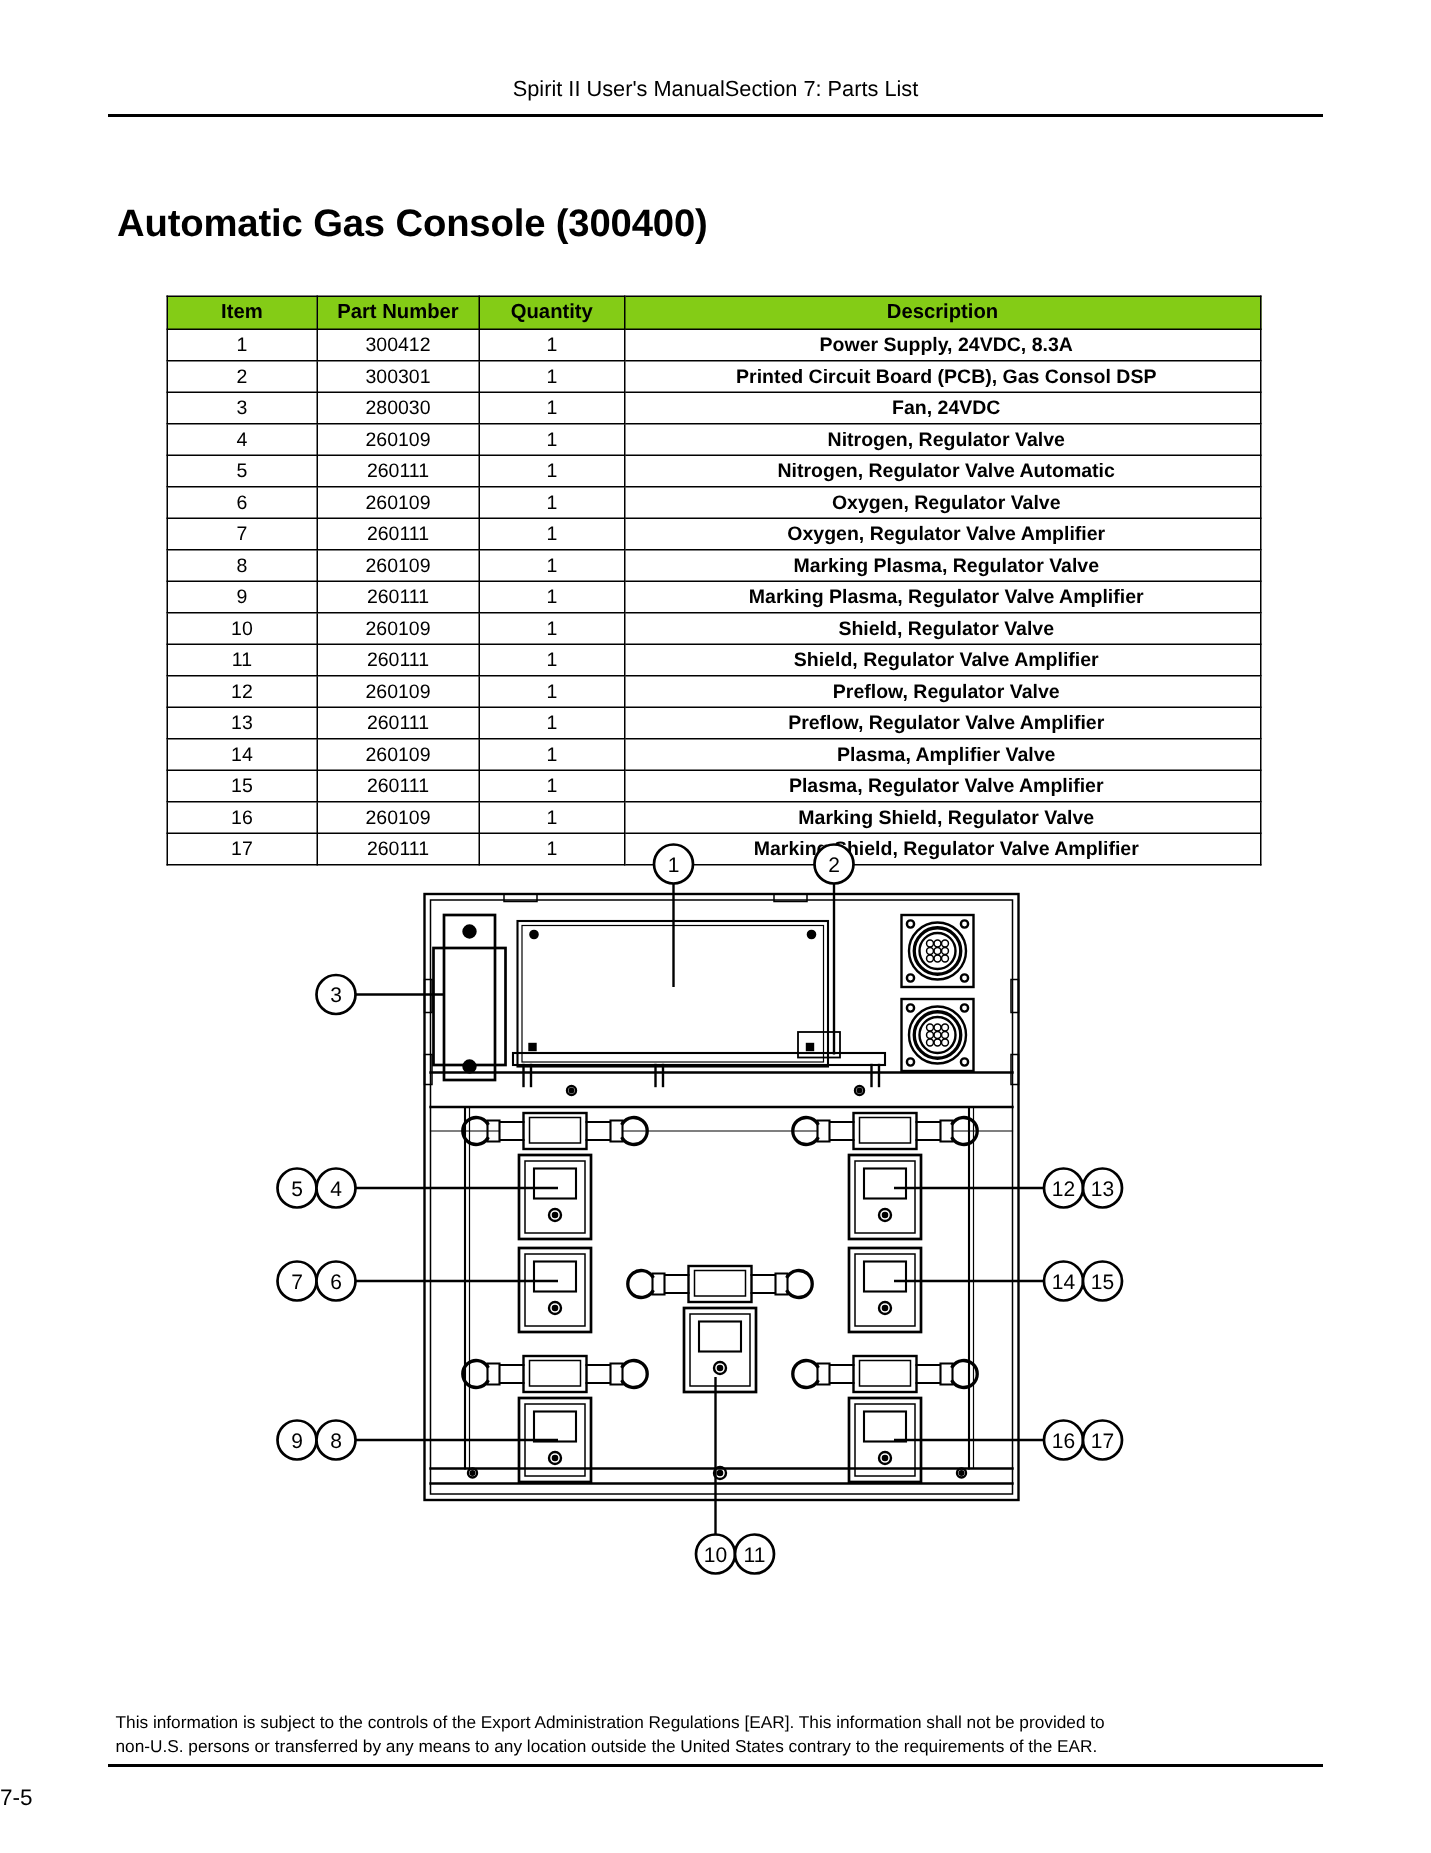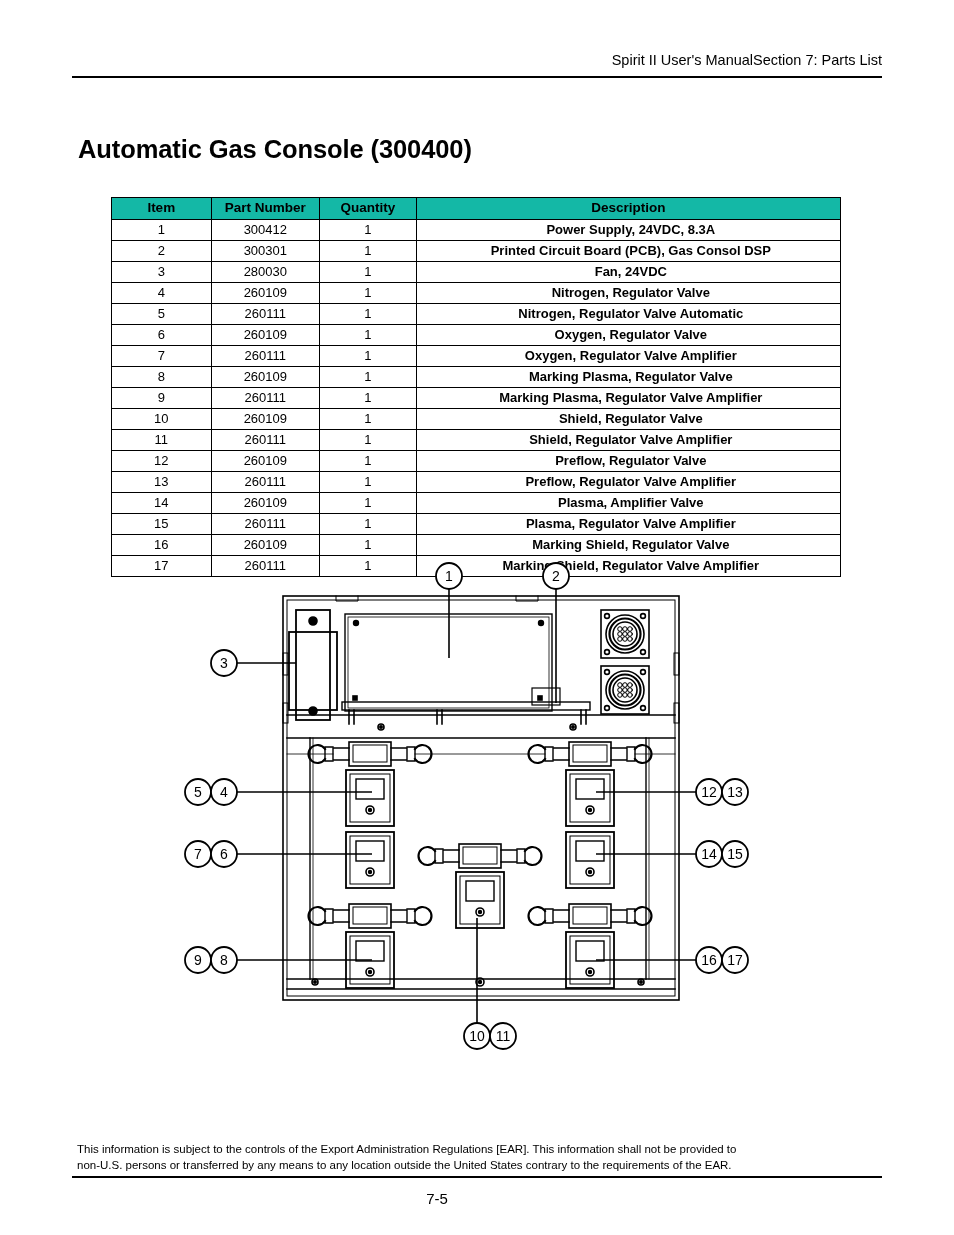--- a/index.html
+++ b/index.html
@@ -16,21 +16,21 @@
     overflow: hidden;
   }
 
   
   .page-head {
     position: absolute;
     left: 72px;
     top: 52px;
     width: 810px;
     display: flex;
-    justify-content: flex-end;
+    justify-content: center;
     align-items: baseline;
     font-size: 14.5px;
   }
   .page-head .rule {
     position: absolute;
     left: 0;
     top: 24px;
     width: 810px;
     height: 2px;
     background: #000;
@@ -61,21 +61,21 @@
     font-size: 13px;
   }
   .parts-table th,
   .parts-table td {
     border: 1px solid #000;
     padding: 1px 0 2px 0;
     line-height: 16px;
     height: 17px;
   }
   .parts-table thead th {
-    background: #14b8a6;
+    background: #84cc16;
     font-weight: bold;
     font-size: 13.5px;
     text-align: center;
     height: 18px;
     margin-top: 36px;
   }
   .col-item    { width: 98px;  text-align: center; }
   .col-part    { width: 107px; text-align: center; }
   .col-qty     { width: 95px;  text-align: center; }
   .col-desc    { width: 416px; text-align: center; padding-left: 5px !important; font-weight: bold; }
@@ -107,23 +107,22 @@
     top: 1176px;
     width: 810px;
     height: 2px;
     background: #000;
   }
   .page-number {
     position: absolute;
     left: 0;
     top: 1190px;
     width: 796px;
-    text-align: center;
+    text-align: left;
     font-size: 15px;
-    padding-left: 39px;
   }
 </style>
 </head>
 <body>
 
 <div class="page-head">
   <span>Spirit II User's Manual</span>
   <span>Section 7: Parts List</span>
   <div class="rule"></div>
 </div>

